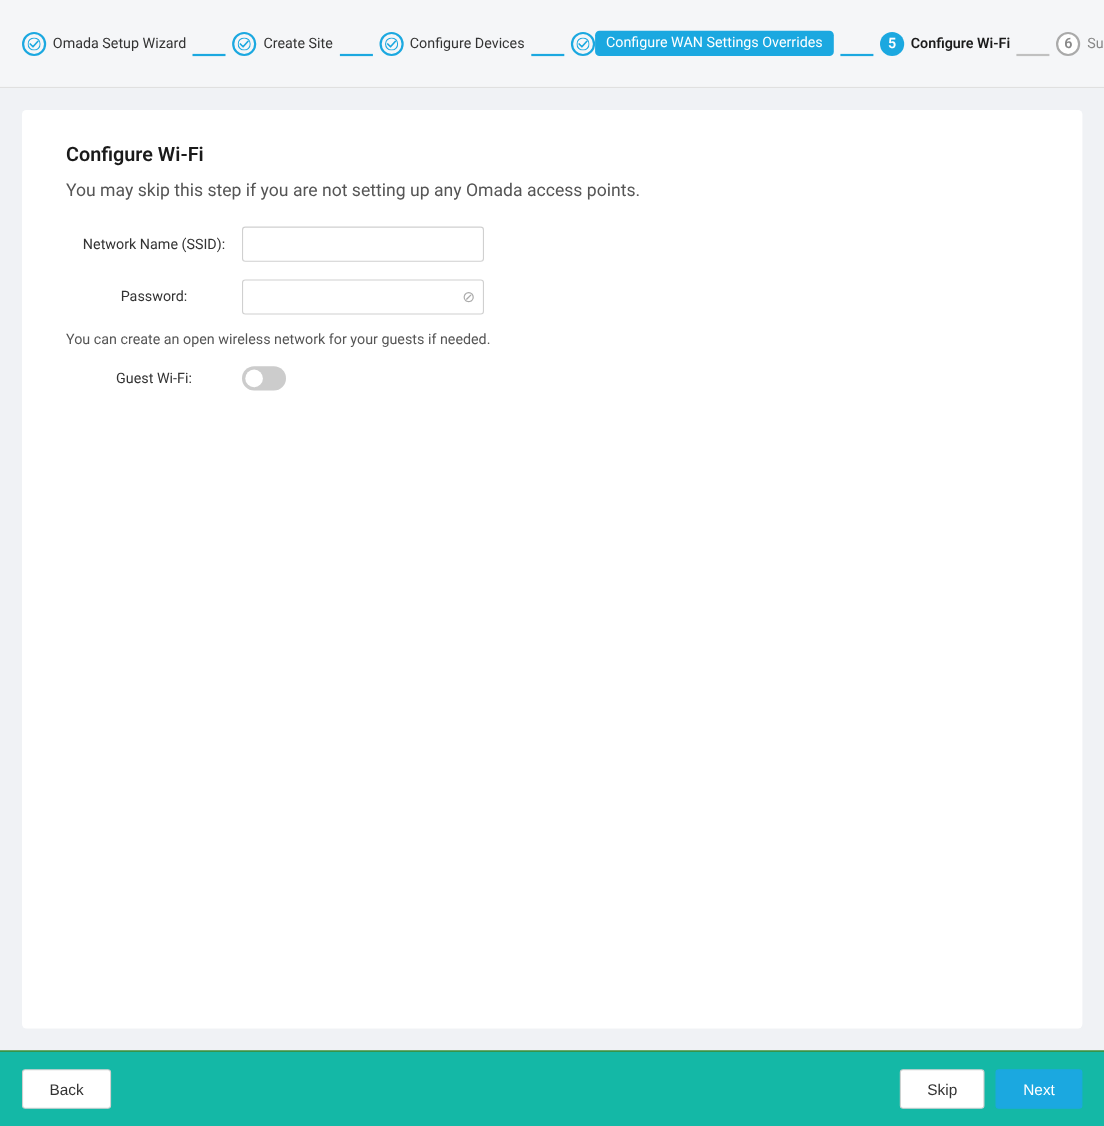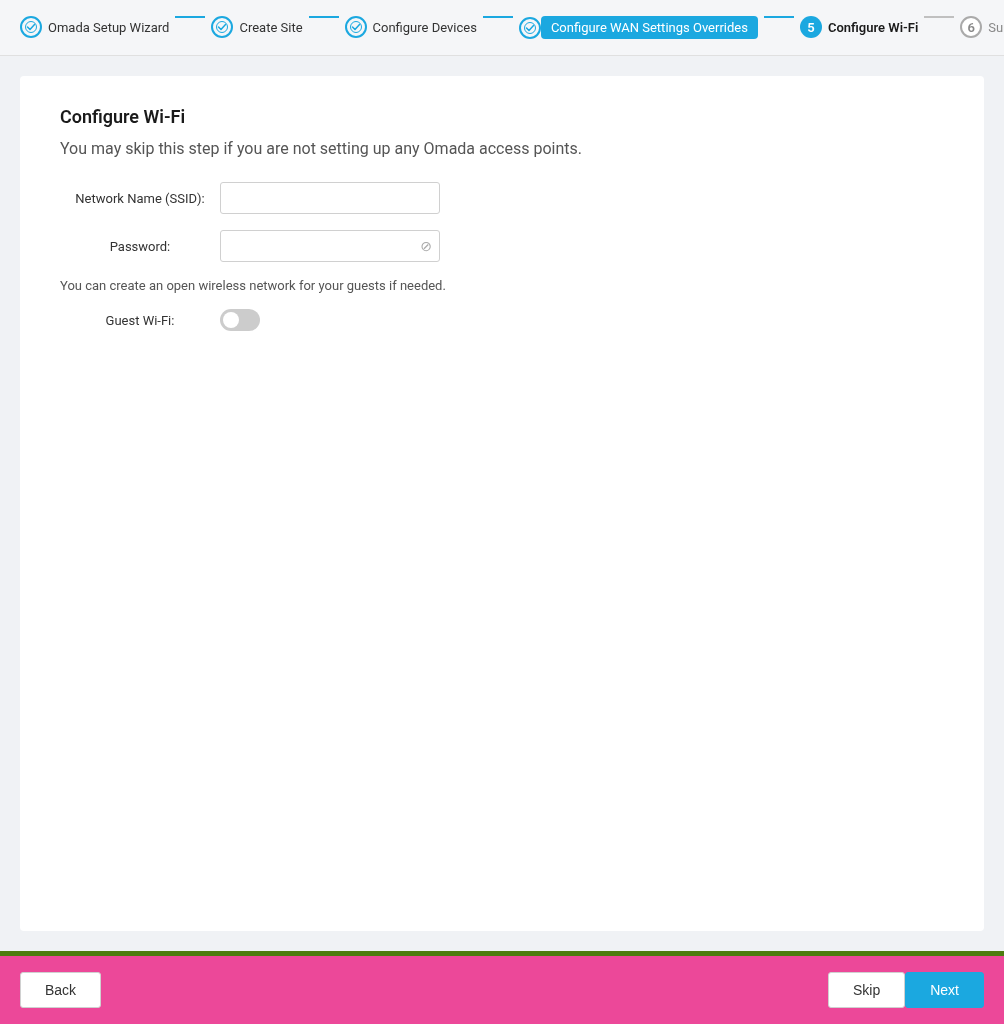--- a/index.html
+++ b/index.html
@@ -14,23 +14,23 @@
       width: 1004px;
       min-height: 1024px;
       display: flex;
       flex-direction: column;
     }
 
     
     .wizard-header {
       background-color: #f5f6f8;
       border-bottom: 1px solid #e0e0e0;
-      padding: 16px 20px;
-      display: flex;
-      align-items: flex-start;
+      padding: 28px 20px;
+      display: flex;
+      align-items: flex-end;
       flex-wrap: nowrap;
       gap: 0;
     }
 
     .step {
       display: flex;
       align-items: center;
       white-space: nowrap;
     }
 
@@ -235,22 +235,22 @@
     .toggle input:checked + .toggle-slider {
       background-color: #1ba8e0;
     }
 
     .toggle input:checked + .toggle-slider:before {
       transform: translateX(18px);
     }
 
     
     .bottom-bar {
-      background-color: #ec4899;
-      border-top: 5px solid #4d7c0f;
+      background-color: #14b8a6;
+      border-top: 1px solid #4d7c0f;
       padding: 16px 20px;
       display: flex;
       justify-content: space-between;
       align-items: center;
     }
 
     .btn {
       padding: 6px 24px;
       border-radius: 3px;
       font-size: 14px;
@@ -263,21 +263,21 @@
     }
 
     .btn-primary {
       background-color: #1ba8e0;
       color: #fff;
       border: 1px solid #1ba8e0;
     }
 
     .right-buttons {
       display: flex;
-      gap: 0;
+      gap: 10px;
     }
   </style>
 </head>
 <body>
 
 <div class="wizard-header">
 
   <div class="step">
     <div class="step-icon-completed">
       <svg viewBox="0 0 12 12" fill="none" xmlns="http://www.w3.org/2000/svg">

